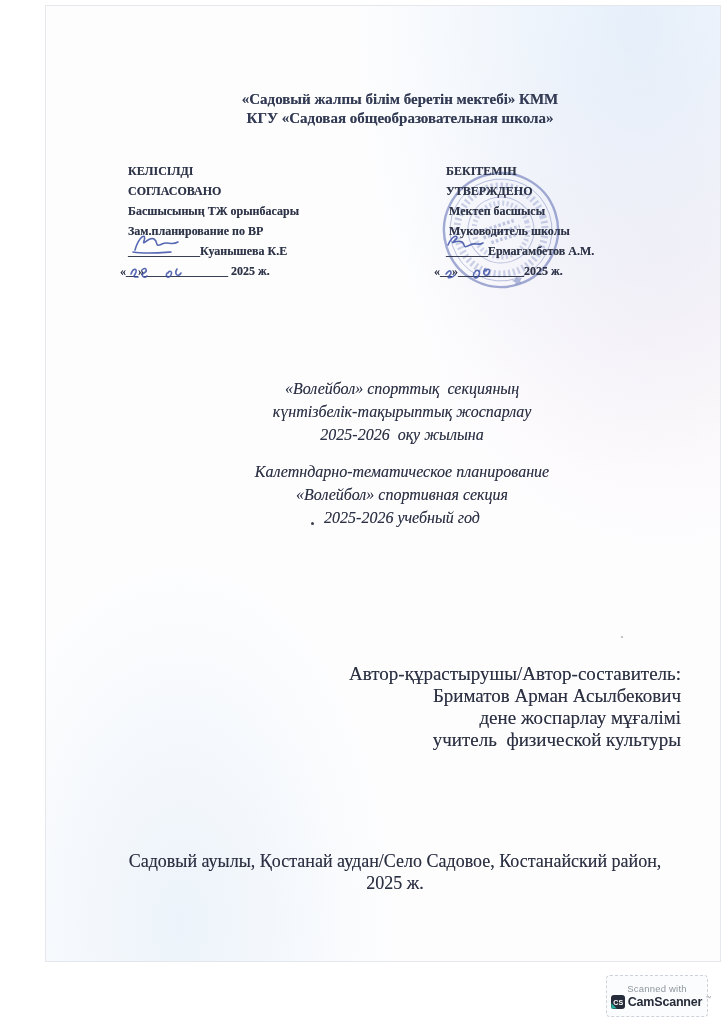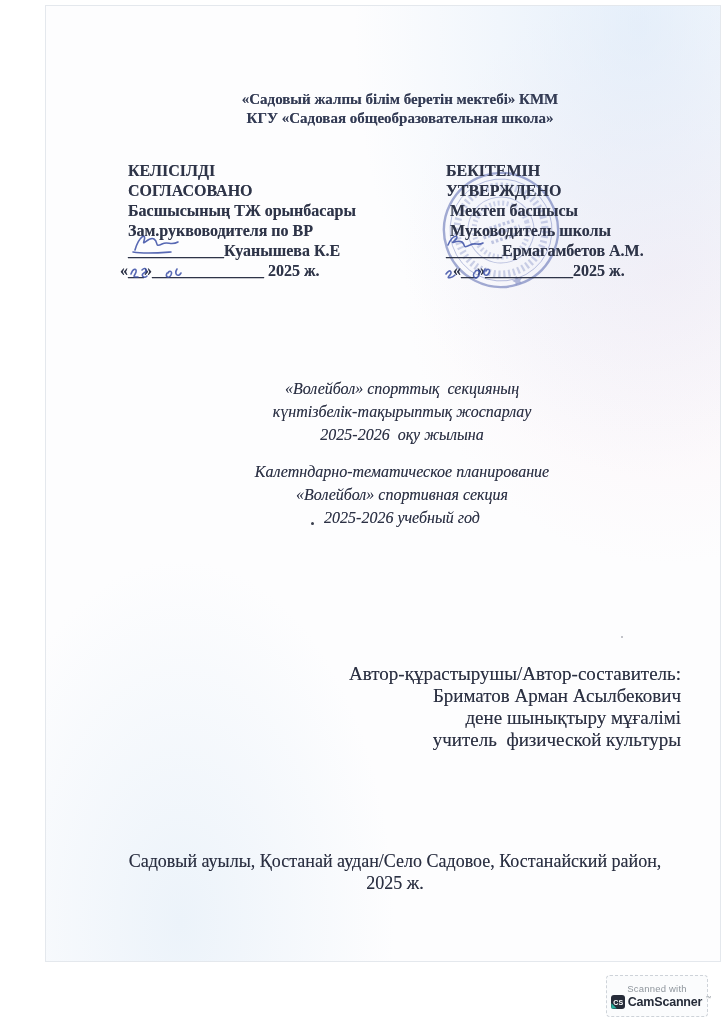--- a/index.html
+++ b/index.html
@@ -12,26 +12,26 @@
           radial-gradient(ellipse at 92% 28%, rgba(247,229,238,.45), rgba(255,255,255,0) 30%),
           radial-gradient(ellipse at 20% 96%, rgba(219,233,246,.5), rgba(255,255,255,0) 28%),
           #fdfdfe;
         border:1px solid #e4e8ed;padding-left:45px;}
   .t{white-space:pre-wrap;}
   
   .header{position:absolute;left:0;top:84px;width:100%;text-align:center;transform:translateX(17px);
           font-weight:bold;font-size:15px;line-height:19px;color:#333b54;
           text-shadow:0 0 .4px rgba(51,59,84,.55);}
   
-  .appr{position:absolute;font-weight:bold;font-size:16px;line-height:20px;color:#2e3448;
+  .appr{position:absolute;font-weight:bold;font-size:12px;line-height:20px;color:#2e3448;
         text-shadow:0 0 .4px rgba(46,52,72,.5);}
   .appr-left{left:82px;top:155px;}
   .appr-right{left:400px;top:155px;z-index:2;}
   .dateline-l{margin-left:-8px;}
-  .dateline-r{margin-left:-12px;text-align:center;}
+  .dateline-r{margin-left:-12px;}
   
   .stamp{position:absolute;left:385px;top:154px;z-index:1;opacity:.6;filter:blur(.4px);pointer-events:none;}
   
   .ink{position:absolute;z-index:3;pointer-events:none;}
   .ink-left{left:75px;top:222px;}
   .ink-right{left:388px;top:222px;}
   
   .title-blk{position:absolute;left:0;width:100%;text-align:center;transform:translateX(19px);
              font-weight:normal;font-style:italic;font-size:16px;line-height:23px;color:#2c3145;
              text-shadow:0 0 .4px rgba(44,49,69,.5);}
@@ -75,21 +75,21 @@
         <circle cx="70" cy="70" r="27" stroke-width="5" stroke-dasharray="2 2.4" opacity=".38"></circle>
         <path d="M55,65 h30 M51,72 h38 M57,79 h26" stroke-width="3.4" stroke-dasharray="2.6 2" opacity=".5"></path>
         <path d="M70 118 l1.6 3.4 3.6.4 -2.7 2.5 .7 3.6 -3.2-1.8 -3.2 1.8 .7-3.6 -2.7-2.5 3.6-.4 z" fill="#4355a5" stroke="none" opacity=".65"></path>
       </g>
     </svg>
 
     <div class="appr appr-left">
       <div class="t">КЕЛІСІЛДІ</div>
       <div class="t">СОГЛАСОВАНО</div>
       <div class="t">Басшысының ТЖ орынбасары</div>
-      <div class="t">Зам.руквоводителя по ВР</div>
+      <div class="t">Зам.планирование по ВР</div>
       <div class="t">____________Куанышева К.Е</div>
       <div class="t dateline-l">«__»______________ 2025 ж.</div>
     </div>
 
     <div class="appr appr-right">
       <div class="t">БЕКІТЕМІН</div>
       <div class="t">УТВЕРЖДЕНО</div>
       <div class="t"> Мектеп басшысы</div>
       <div class="t"> Муководитель школы</div>
       <div class="t">_______Ермагамбетов А.М.</div>
@@ -124,21 +124,21 @@
       <div class="t">«Волейбол» спортивная секция</div>
       <div class="t">2025-2026 учебный год</div>
     </div>
 
     <div class="speck" style="left:265px;top:516px;width:3px;height:3px;"></div>
     <div class="speck" style="left:575px;top:630px;width:2px;height:2px;opacity:.4;"></div>
 
     <div class="author">
       <div class="t">Автор-құрастырушы/Автор-составитель:</div>
       <div class="t ital">Бриматов Арман Асылбекович</div>
-      <div class="t">дене шынықтыру мұғалімі</div>
+      <div class="t">дене жоспарлау мұғалімі</div>
       <div class="t">учитель  физической культуры</div>
     </div>
 
     <div class="footer">
       <div class="t">Садовый ауылы, Қостанай аудан/Село Садовое, Костанайский район,</div>
       <div class="t">2025 ж.</div>
     </div>
 
   </div>
 

